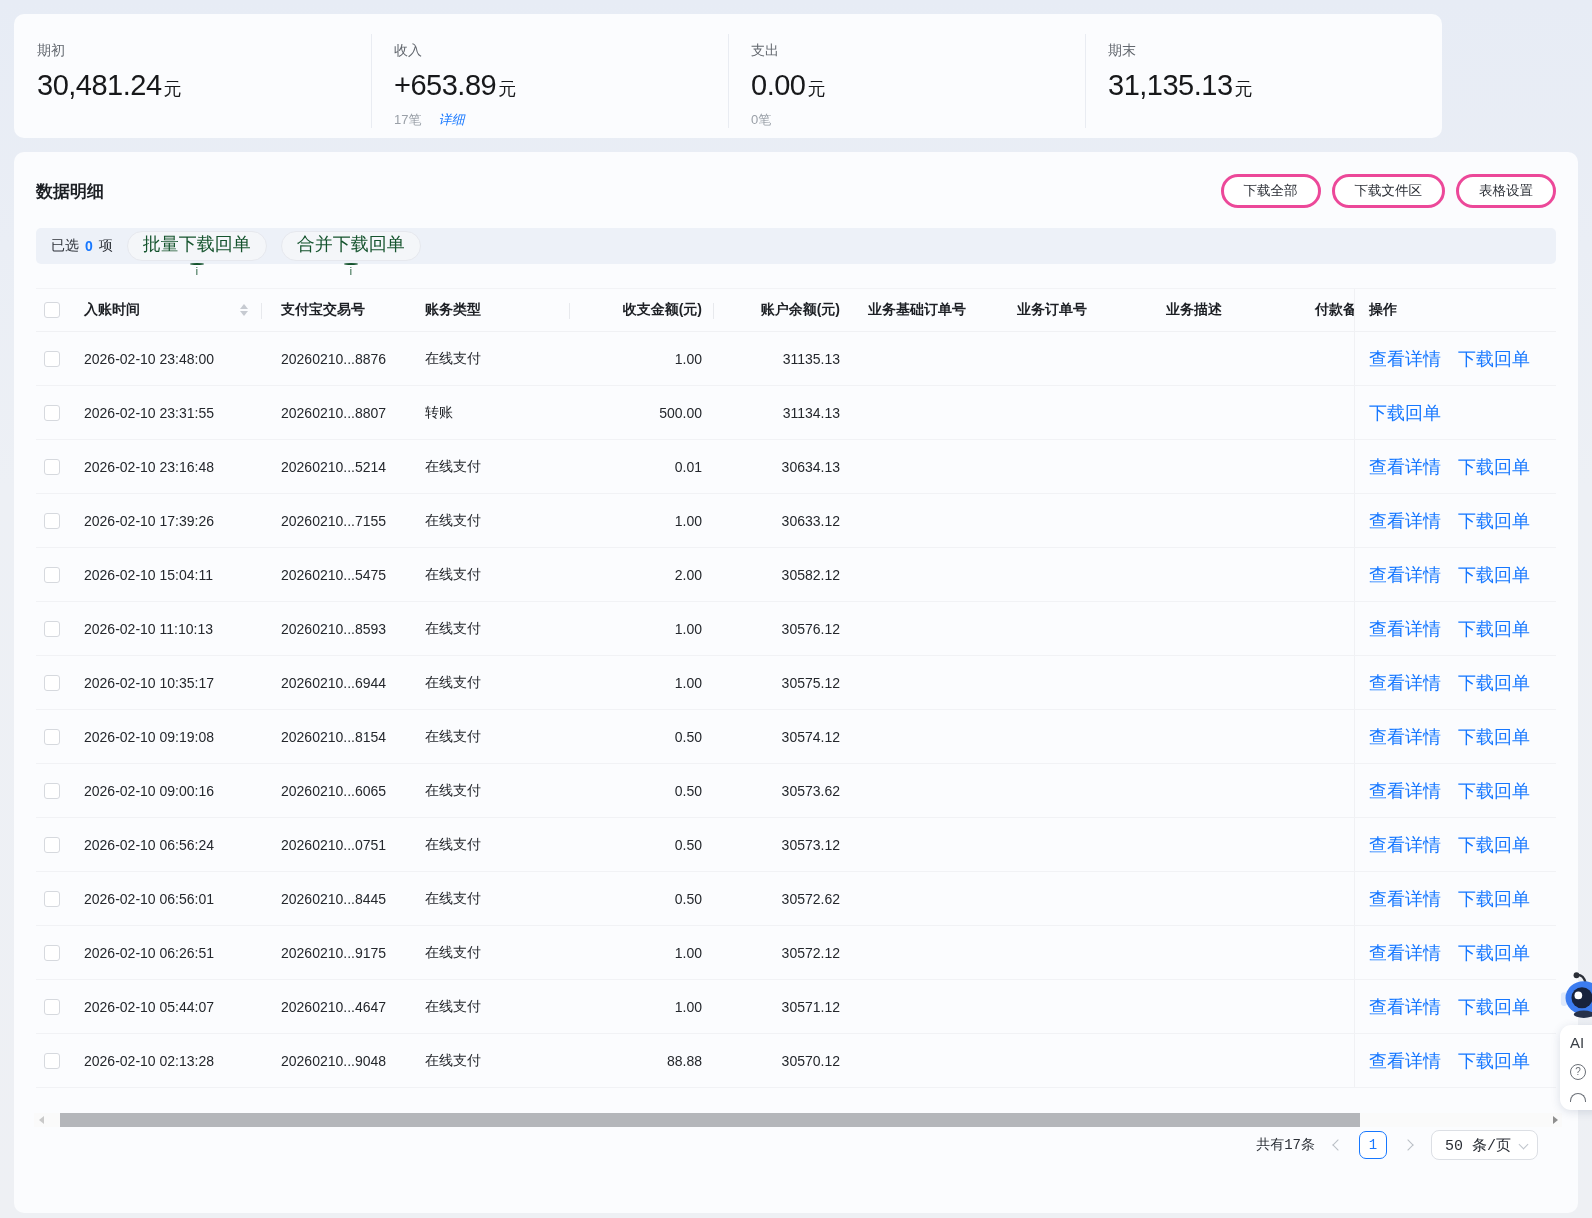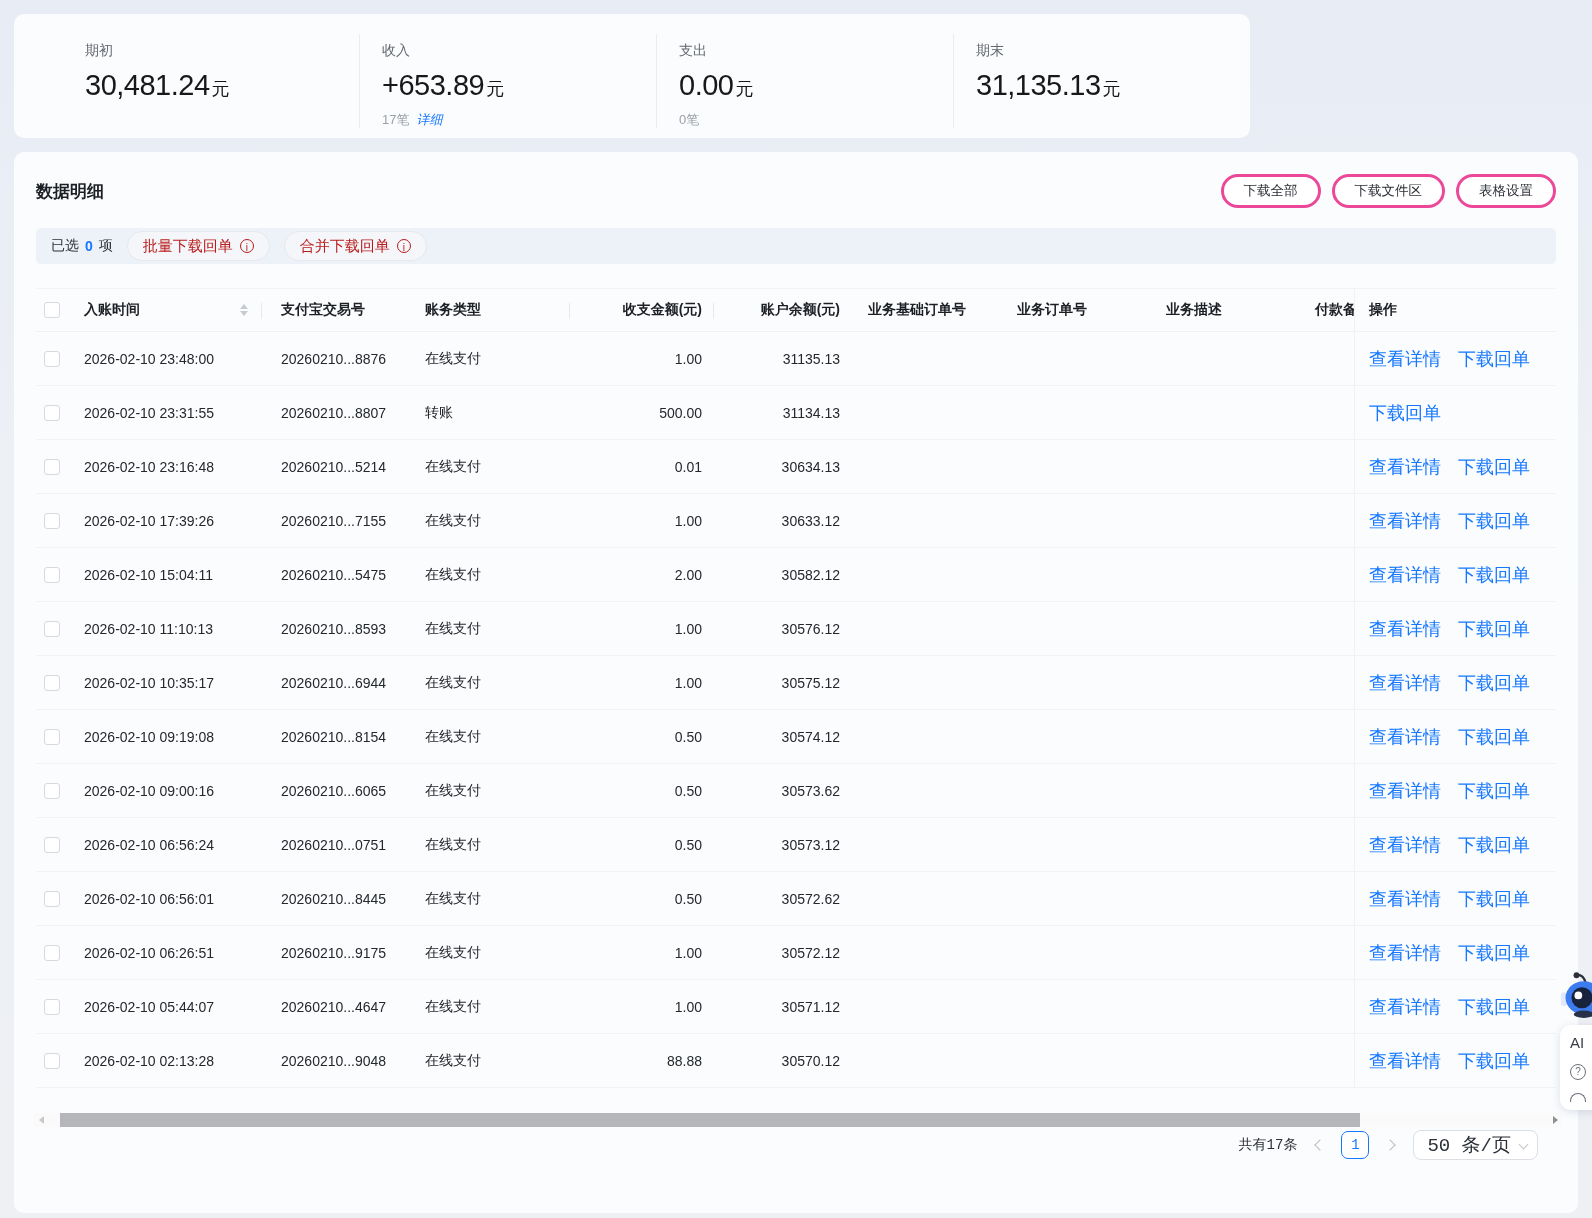--- a/index.html
+++ b/index.html
@@ -6,32 +6,32 @@
   html,body { width:1592px; height:1218px; }
   body {
     font-family:"Liberation Sans","DejaVu Sans",sans-serif;
     background:linear-gradient(180deg,#e7ecf5 0%, #edf0f5 40%, #eef0f4 100%);
     color:#23262b; overflow:hidden; position:relative;
   }
   .page { position:absolute; inset:0; }
 
   
   .summary-card {
-    position:absolute; left:14px; top:14px; width:1236px; height:124px;
-    background:#fbfcfe; border-radius:10px; display:flex;padding-left:48px;
+    position:absolute; left:14px; top:14px; width:1428px; height:124px;
+    background:#fbfcfe; border-radius:10px; display:flex;
   }
   .summary-col { flex:1; padding:28px 0 0 23px; position:relative; }
   .summary-col + .summary-col::before {
     content:""; position:absolute; left:0; top:20px; bottom:10px; width:1px; background:#e9ecf2;
   }
   .summary-label { font-size:14px; color:#62676e; }
   .summary-value-row { margin-top:9px; display:flex; align-items:baseline; }
   .summary-value { font-size:29px; font-weight:500; color:#17181a; letter-spacing:-0.5px; }
   .summary-unit { font-size:18px; color:#17181a; margin-left:2px; }
-  .summary-sub { margin-top:9px; font-size:13px; color:#9aa0a8; display:flex; gap:7px; }
+  .summary-sub { margin-top:9px; font-size:13px; color:#9aa0a8; display:flex; gap:17px; }
   .summary-sub .detail-link { color:#1677ff; cursor:pointer;font-style:italic; }
 
   
   .main-card {
     position:absolute; left:14px; top:152px; width:1564px; height:1061px;
     background:#fbfcfe; border-radius:10px;
   }
   .panel-head { display:flex; justify-content:space-between; align-items:center; padding:22px 22px 0 22px;gap:20px; }
   .panel-title { font-size:17px; font-weight:700; color:#1c1f24; }
   .toolbar { display:flex; gap:11px; }
@@ -42,22 +42,23 @@
   }
 
   .selection-bar {
     position:absolute; left:22px; right:22px; top:76px; height:36px;
     background:#edf1f8; border-radius:5px; display:flex; align-items:center; padding:0 15px; gap:14px;
   }
   .selected-text { font-size:14px; color:#2b2f36; display:flex; gap:6px; align-items:center; }
   .selected-count { color:#1677ff; font-weight:700; }
   .pill-btn {
     height:30px; padding:0 15px; border-radius:15px; background:#f4f6f9; border:1px solid #e6e8ee;
-    color:#b91c1c; font-size:15px; display:flex; align-items:center; gap:7px; cursor:not-allowed;
+    color:#14532d; font-size:18px; display:flex; align-items:center; gap:7px; cursor:not-allowed;
     font-family:inherit;
+    flex-direction:column;
   }
   .info-icon { width:14px; height:14px; border:1px solid currentColor; border-radius:50%; position:relative; display:inline-block; }
   .info-icon::after { content:"i"; position:absolute; left:0; right:0; top:0.5px; text-align:center; font-size:10px; line-height:13px; font-style:normal; }
 
   
   .table { position:absolute; left:22px; right:22px; top:136px; }
   .thead { display:flex; align-items:center; height:44px; border-top:1px solid #f2f3f6; border-bottom:1px solid #f0f1f4; }
   .th { font-size:14px; font-weight:700; color:#1c1f24; position:relative; height:100%; display:flex; align-items:center; white-space:nowrap; overflow:hidden; }
   .trow { display:flex; align-items:center; height:54px; border-bottom:1px solid #f1f2f5; }
   .td { font-size:14px; color:#24272c; white-space:nowrap; overflow:hidden; }
@@ -101,21 +102,21 @@
   .page-nav { width:10px; height:10px; position:relative; cursor:pointer; }
   .chev { position:absolute; top:1px; width:8px; height:8px; border-left:1.5px solid #b9bec5; border-bottom:1.5px solid #b9bec5; }
   .chev-left { transform:rotate(45deg); left:2px; }
   .chev-right { transform:rotate(225deg); right:2px; }
   .page-box {
     min-width:28px; height:28px; border:1px solid #1677ff; border-radius:7px; color:#1677ff;
     font-size:14px; display:flex; align-items:center; justify-content:center; background:#fff; cursor:pointer;
   }
   .size-select {
     height:30px; padding:0 26px 0 13px; border:1px solid #dcdfe4; border-radius:8px; background:#fff;
-    font-size:19px; color:#2b2f36; display:flex; align-items:center; position:relative; cursor:pointer;
+    font-size:15px; color:#2b2f36; display:flex; align-items:center; position:relative; cursor:pointer;
   }
   .select-chevron { position:absolute; right:10px; top:10px; width:7px; height:7px; border-left:1.5px solid #c0c5cc; border-bottom:1.5px solid #c0c5cc; transform:rotate(-45deg); }
 
   
   .assistant { position:absolute; left:1560px; top:972px; width:60px; }
   .assistant-card {
     margin-top:3px; width:46px; background:#fff; border-radius:11px 0 0 11px;
     box-shadow:0 2px 10px rgba(40,60,100,.15); padding:9px 0 8px 10px;
     display:flex; flex-direction:column; gap:13px;
   }

